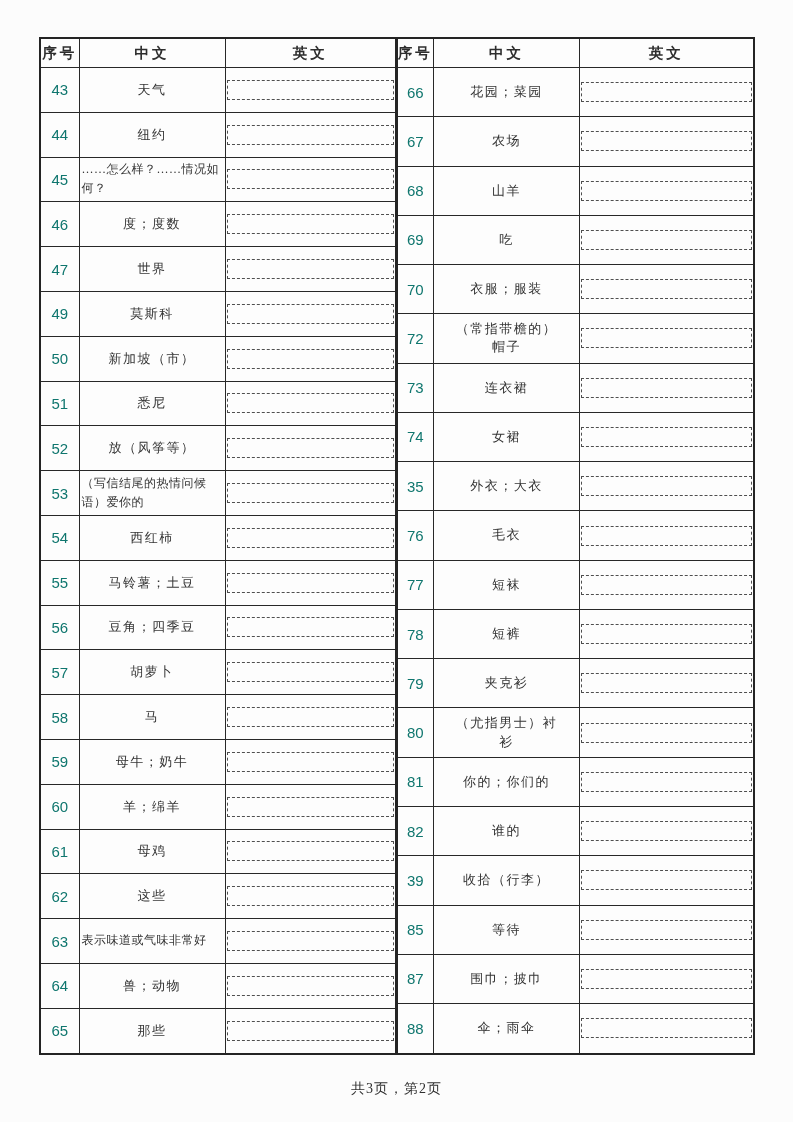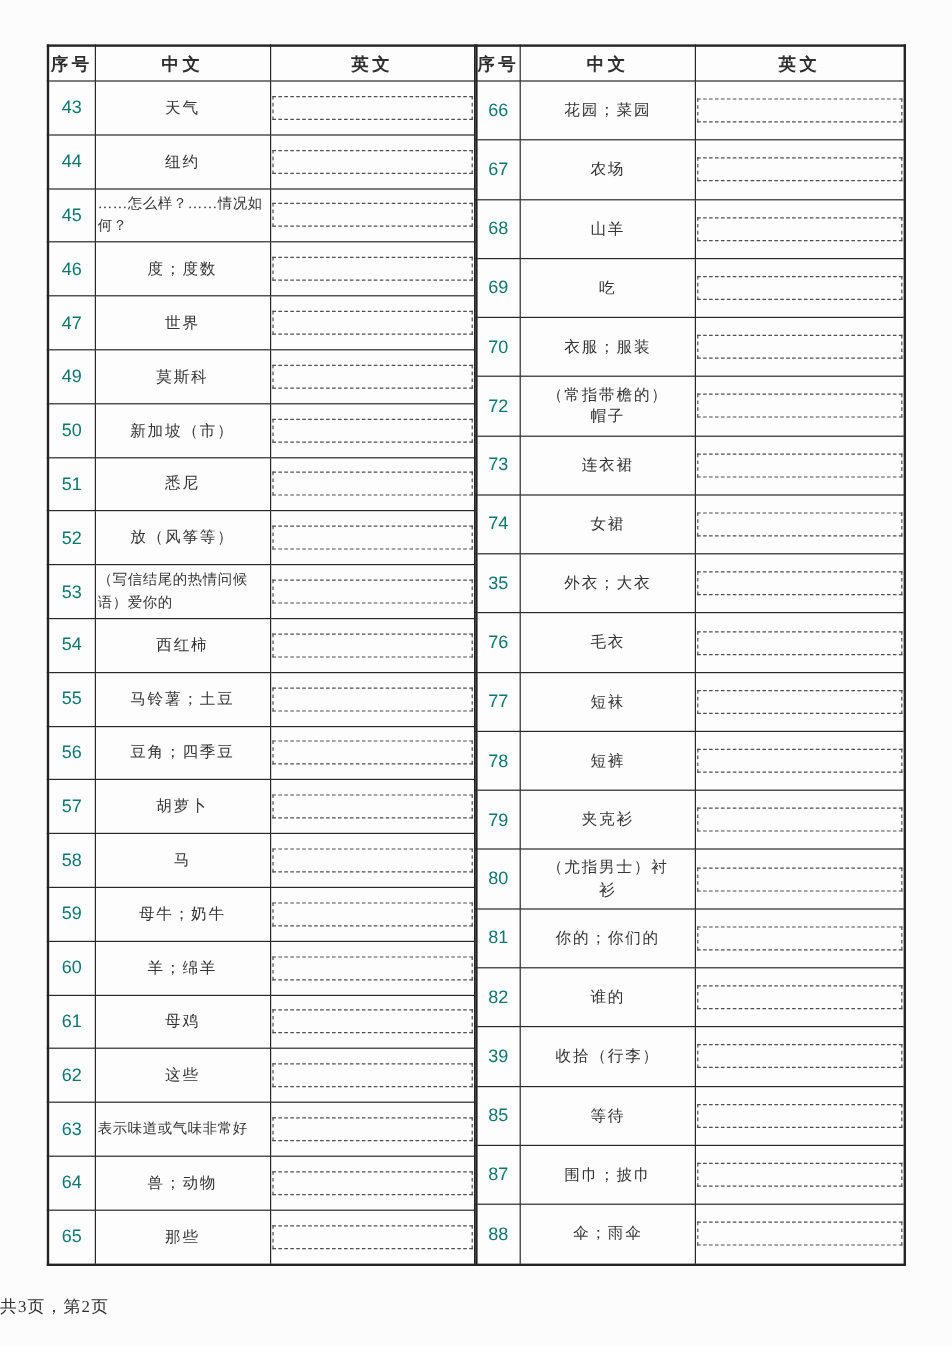--- a/index.html
+++ b/index.html
@@ -65,21 +65,21 @@
     width: 100%;
     height: 20px;
     box-sizing: border-box;
     border: 1.5px dashed #4f4f4f;
     background: transparent;
   }
   .footer {
     position: absolute;
     left: 0; right: 0;
     top: 1080px;
-    text-align: left;
+    text-align: center;
     font-size: 14px;
     letter-spacing: 1px;
     color: #2f2f2f;
     font-family: Liberation Serif, serif;
   }
 </style>
 </head>
 <body>
 
 <div class="page">

